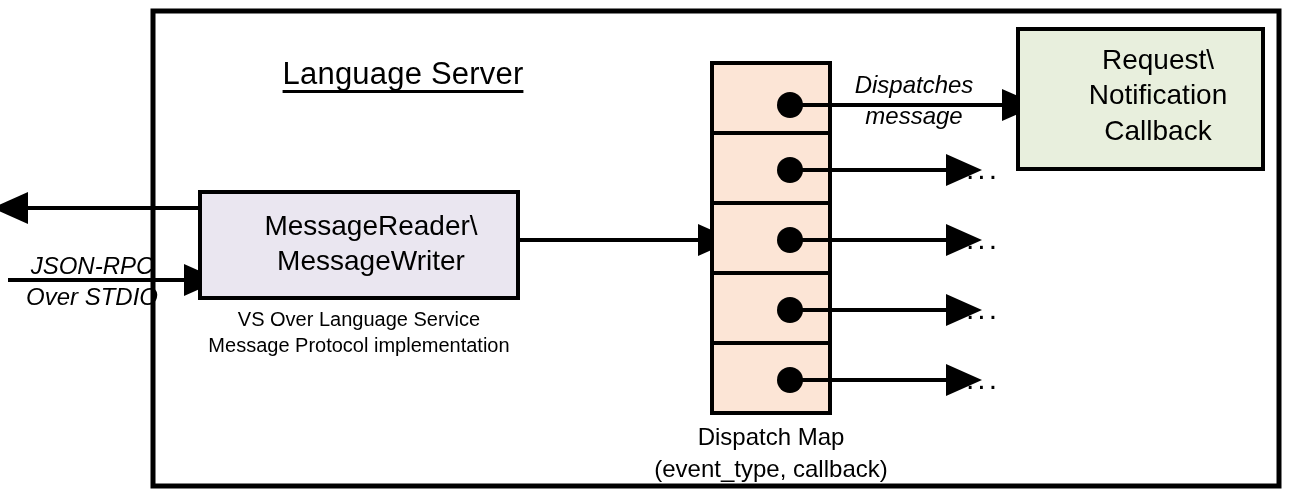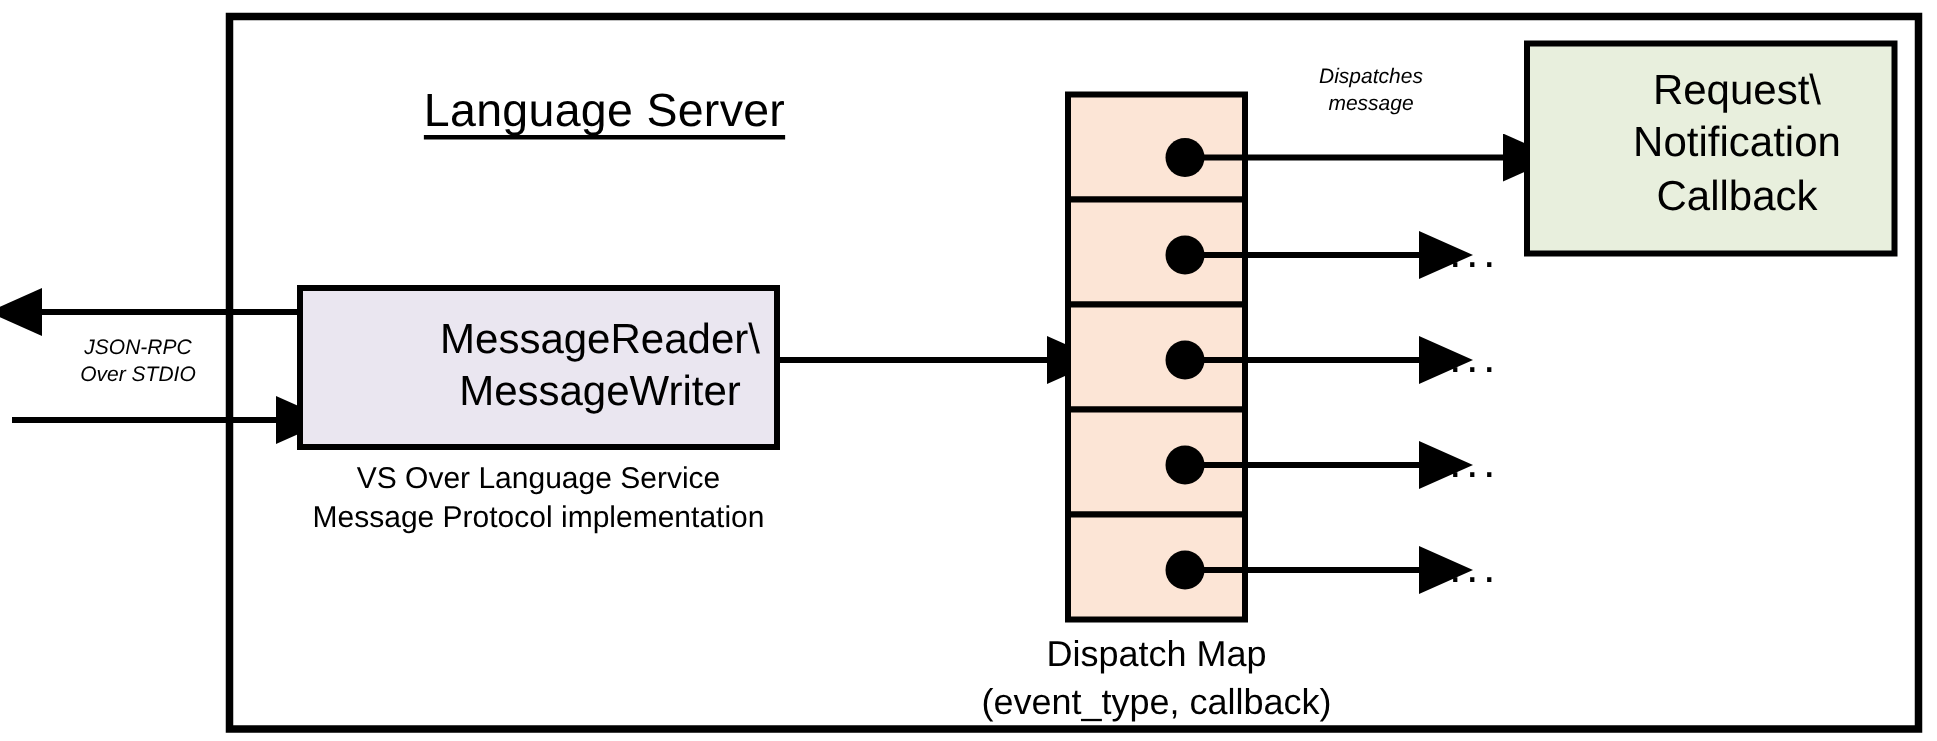--- a/index.html
+++ b/index.html
@@ -32,21 +32,21 @@
   }
   .italic { font-style: italic; }
   .title {
     font-size: 31px;
     letter-spacing: 0.2px;
     text-decoration: underline;
     text-underline-offset: 6px;
   }
   .boxtext { font-size: 28px; line-height: 1.26; }
   .caption { font-size: 20px; line-height: 1.32; }
-  .small-italic { font-size: 14px; line-height: 1.30; }
+  .small-italic { font-size: 24px; line-height: 1.30; margin-top: 28px; }
   .mapcap { font-size: 24px; line-height: 1.32; }
   .ellipsis {
     position: absolute;
     font-size: 30px;
     letter-spacing: 3px;
     color: #000;
     font-family: "Liberation Sans", sans-serif;
   }
 </style>
 </head>
@@ -98,21 +98,21 @@
     <line x1="790" y1="380" x2="952" y2="380" stroke="#000000" stroke-width="4" marker-end="url(#arrowR)"></line>
 
     <rect x="1018" y="29" width="245" height="140" fill="#E8EFDD" stroke="#000000" stroke-width="4"></rect>
   </svg>
 
   <div class="lbl title" style="left:238px; top:55px; width:330px;">Language Server</div>
 
   <div class="lbl small-italic italic" style="left:18px; top:222px; width:148px;font-style:italic;">JSON-RPC
 Over STDIO</div>
 
-  <div class="lbl boxtext" style="left:219px; top:208px; width:362px;">MessageReader\
+  <div class="lbl boxtext" style="left:190px; top:208px; width:362px;">MessageReader\
 MessageWriter</div>
 
   <div class="lbl caption" style="left:196px; top:306px; width:326px;">VS Over Language Service
 Message Protocol implementation</div>
 
 
   <div class="lbl small-italic italic" style="left:838px; top:41px; width:152px;">Dispatches
 message</div>
 
   <div class="lbl boxtext" style="left:1020px; top:42px; width:276px;">Request\

